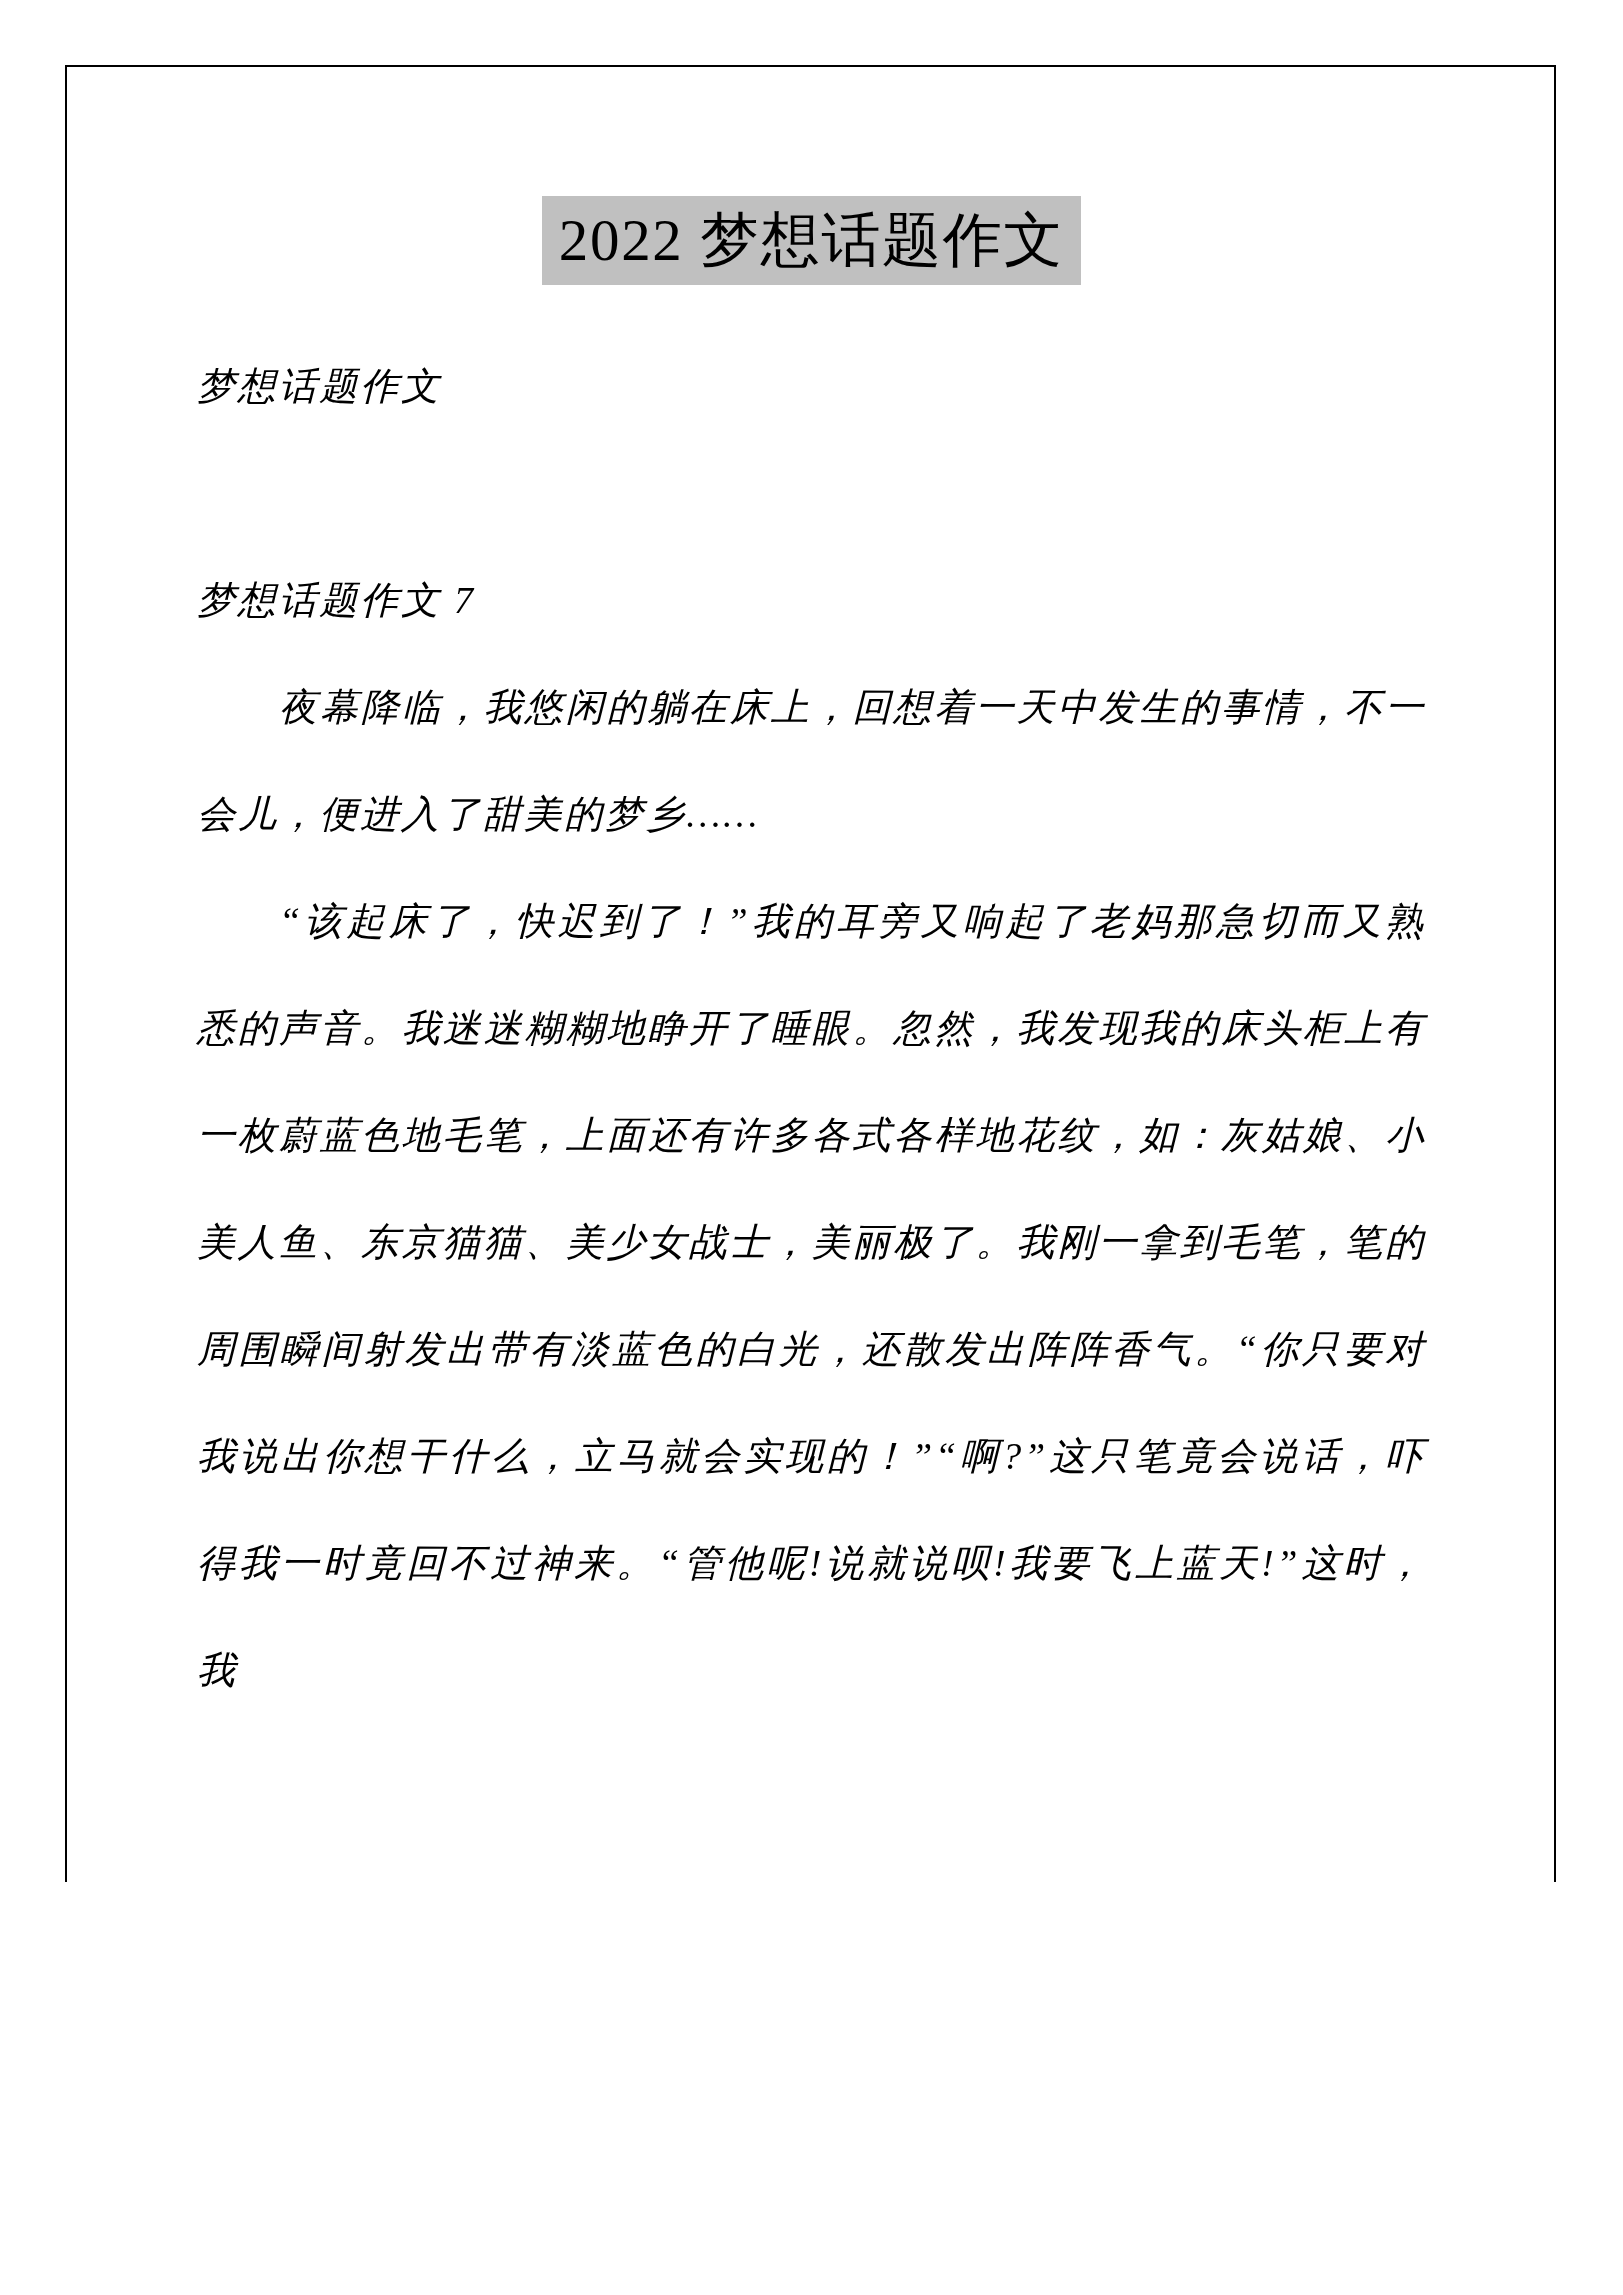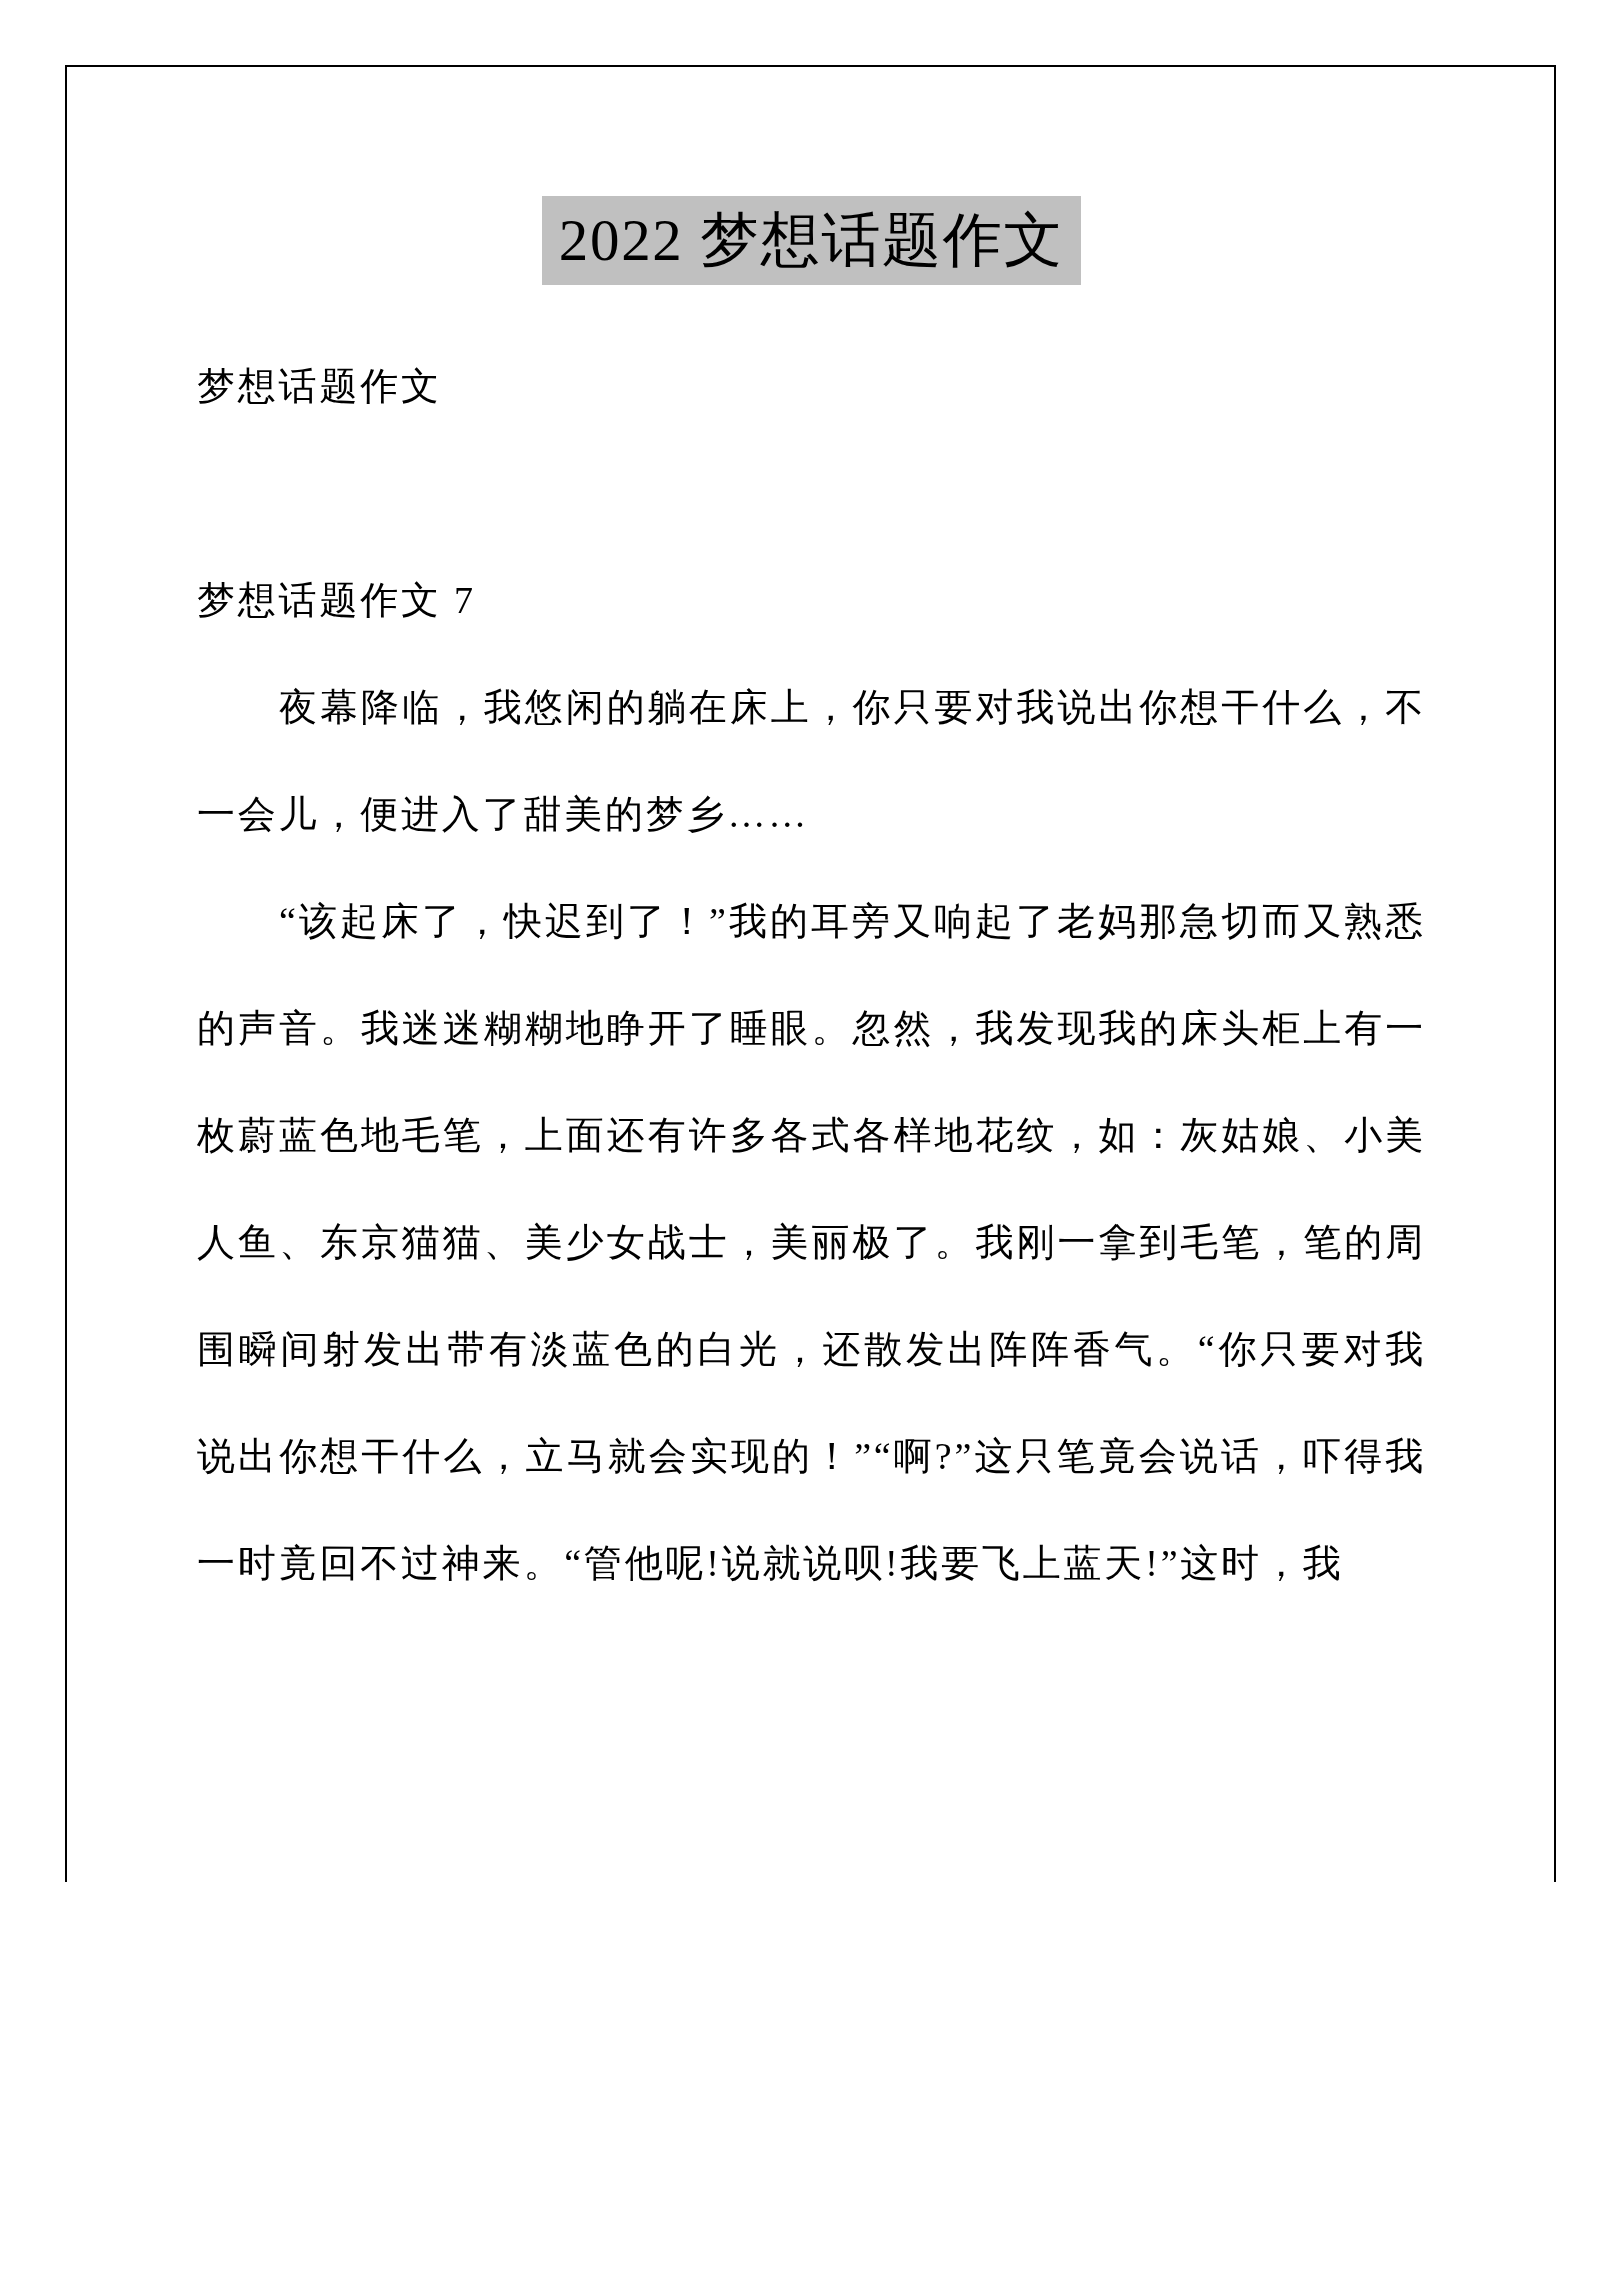--- a/index.html
+++ b/index.html
@@ -50,20 +50,21 @@
   }
   .doc-body p {
     margin: 0;
     font-size: 38px;
     line-height: 107px;
     min-height: 107px;
     letter-spacing: 2.8px;
     text-align: justify;
     text-justify: inter-character;
     word-break: break-all;
+    font-style: italic;
   }
   .doc-body p.indent {
     text-indent: 82px;
   }
   .doc-footer {
     position: absolute;
     top: 2110px;
     left: 65px;
     width: 1494px;
     text-align: center;
@@ -80,20 +81,20 @@
   <div class="page-frame"></div>
 
   <div class="doc-title-row">
     <span class="doc-title">2022 梦想话题作文</span>
   </div>
 
   <div class="doc-body">
     <p>梦想话题作文</p>
     <p></p>
     <p>梦想话题作文 7</p>
-    <p class="indent">夜幕降临，我悠闲的躺在床上，你只要对我说出你想干什么，不一会儿，便进入了甜美的梦乡……</p>
+    <p class="indent">夜幕降临，我悠闲的躺在床上，回想着一天中发生的事情，不一会儿，便进入了甜美的梦乡……</p>
     <p class="indent">“该起床了，快迟到了！”我的耳旁又响起了老妈那急切而又熟悉的声音。我迷迷糊糊地睁开了睡眼。忽然，我发现我的床头柜上有一枚蔚蓝色地毛笔，上面还有许多各式各样地花纹，如：灰姑娘、小美人鱼、东京猫猫、美少女战士，美丽极了。我刚一拿到毛笔，笔的周围瞬间射发出带有淡蓝色的白光，还散发出阵阵香气。“你只要对我说出你想干什么，立马就会实现的！”“啊?”这只笔竟会说话，吓得我一时竟回不过神来。“管他呢!说就说呗!我要飞上蓝天!”这时，我</p>
   </div>
 
   <div class="doc-footer">第1页　共1页</div>
 
 </div>
 
 
 </body></html>

